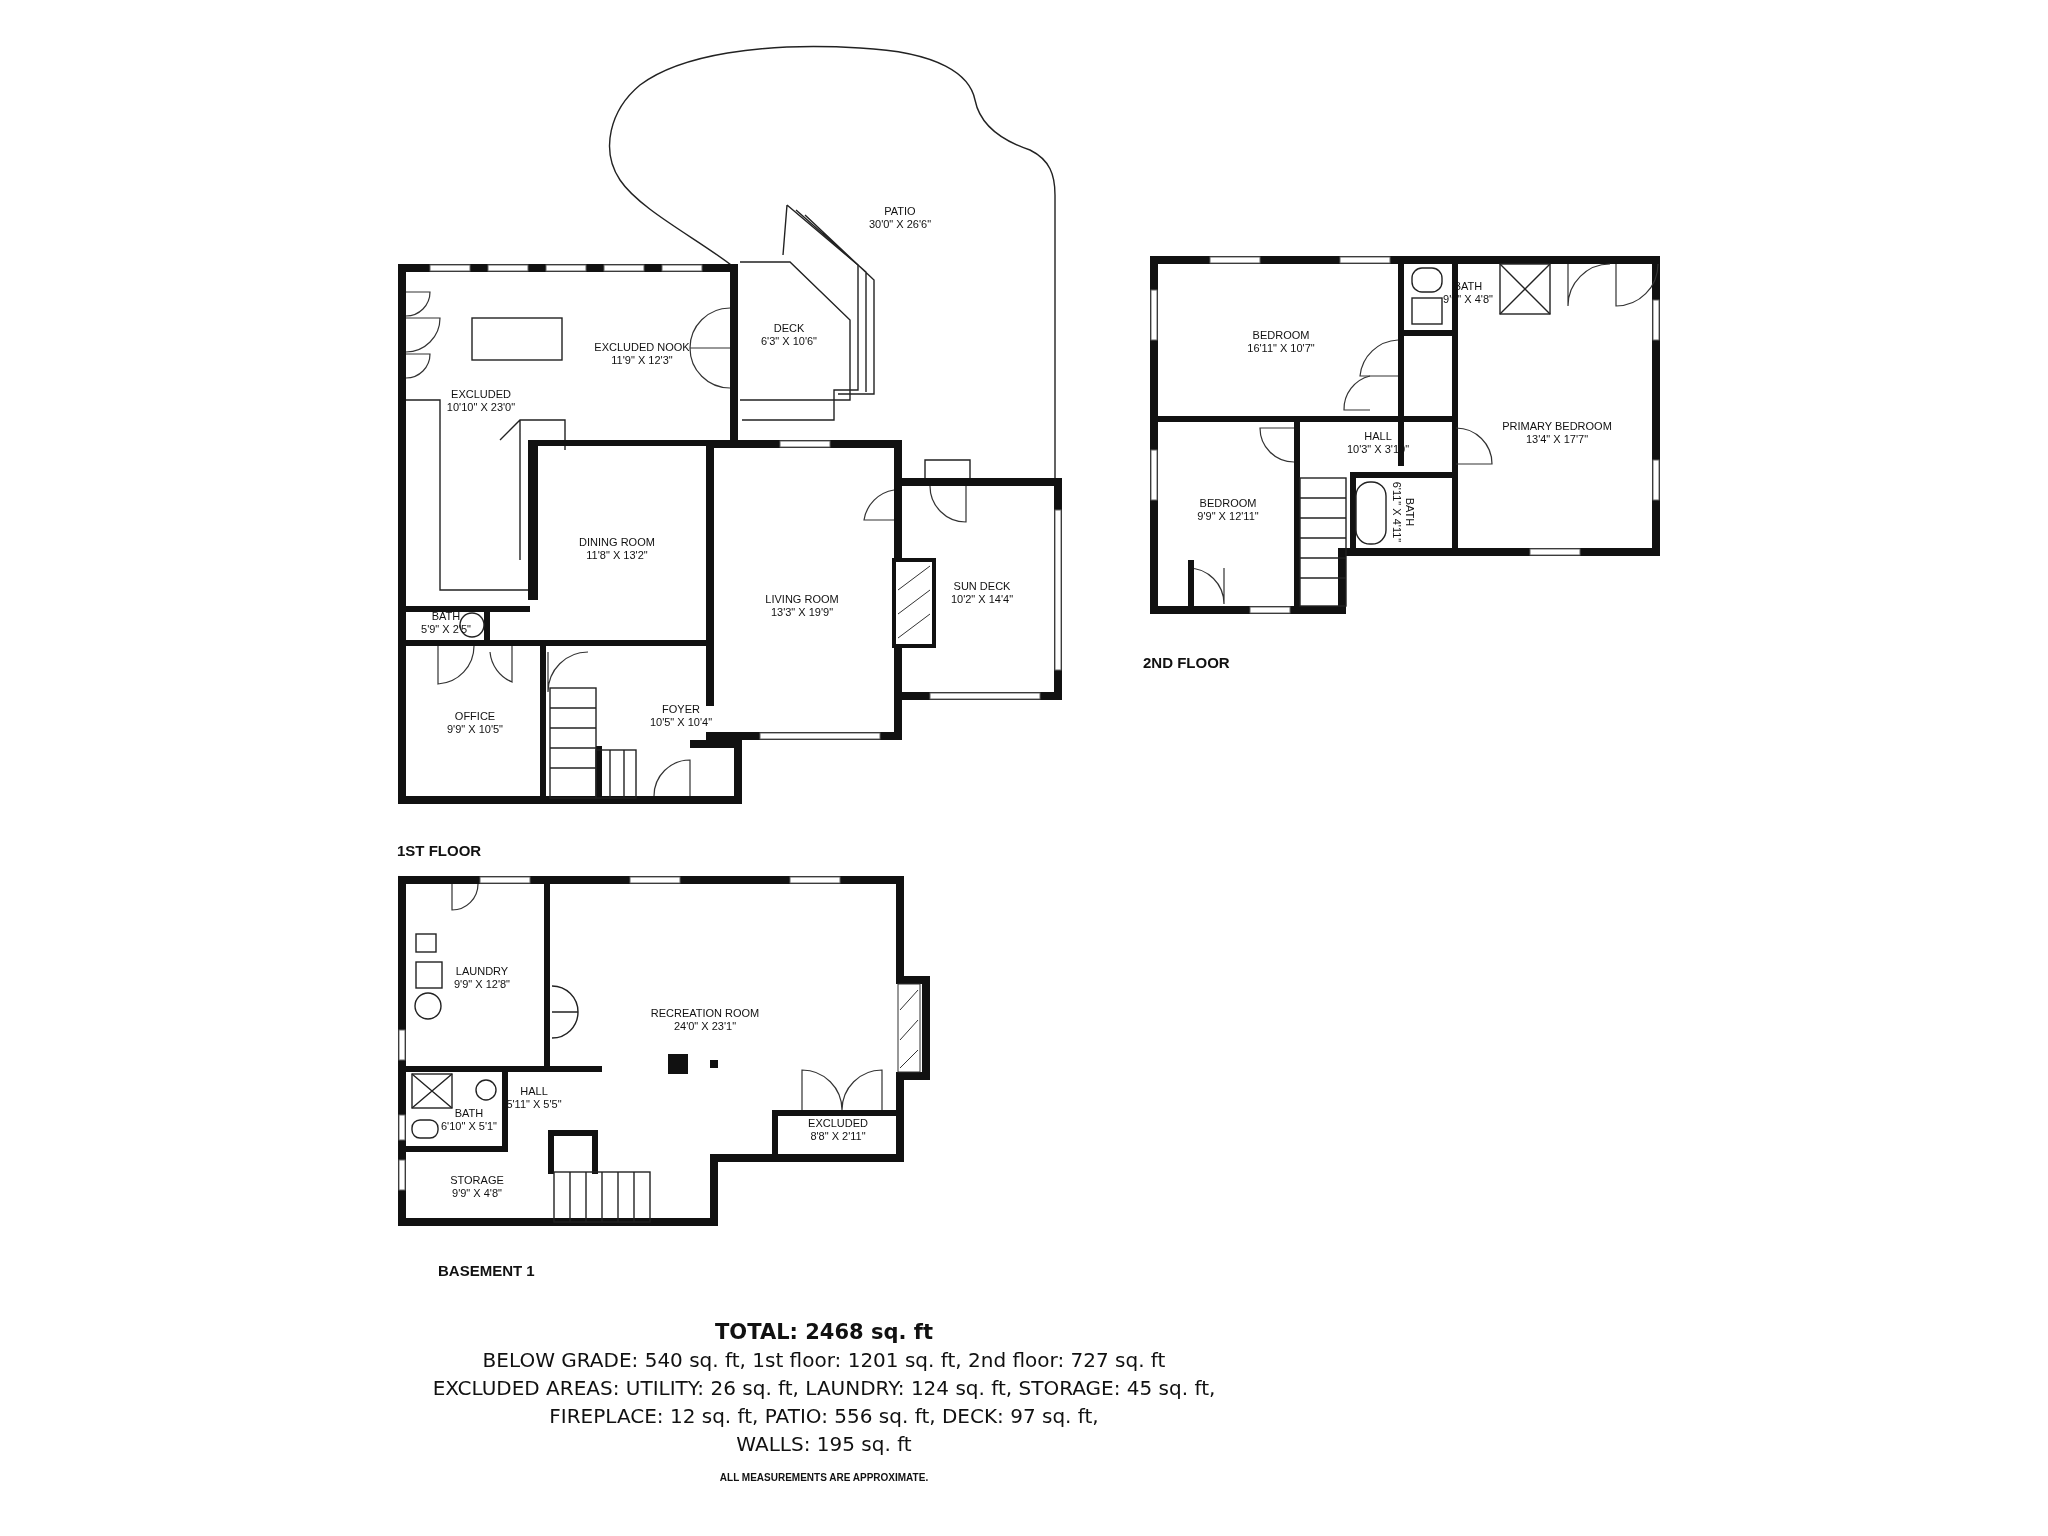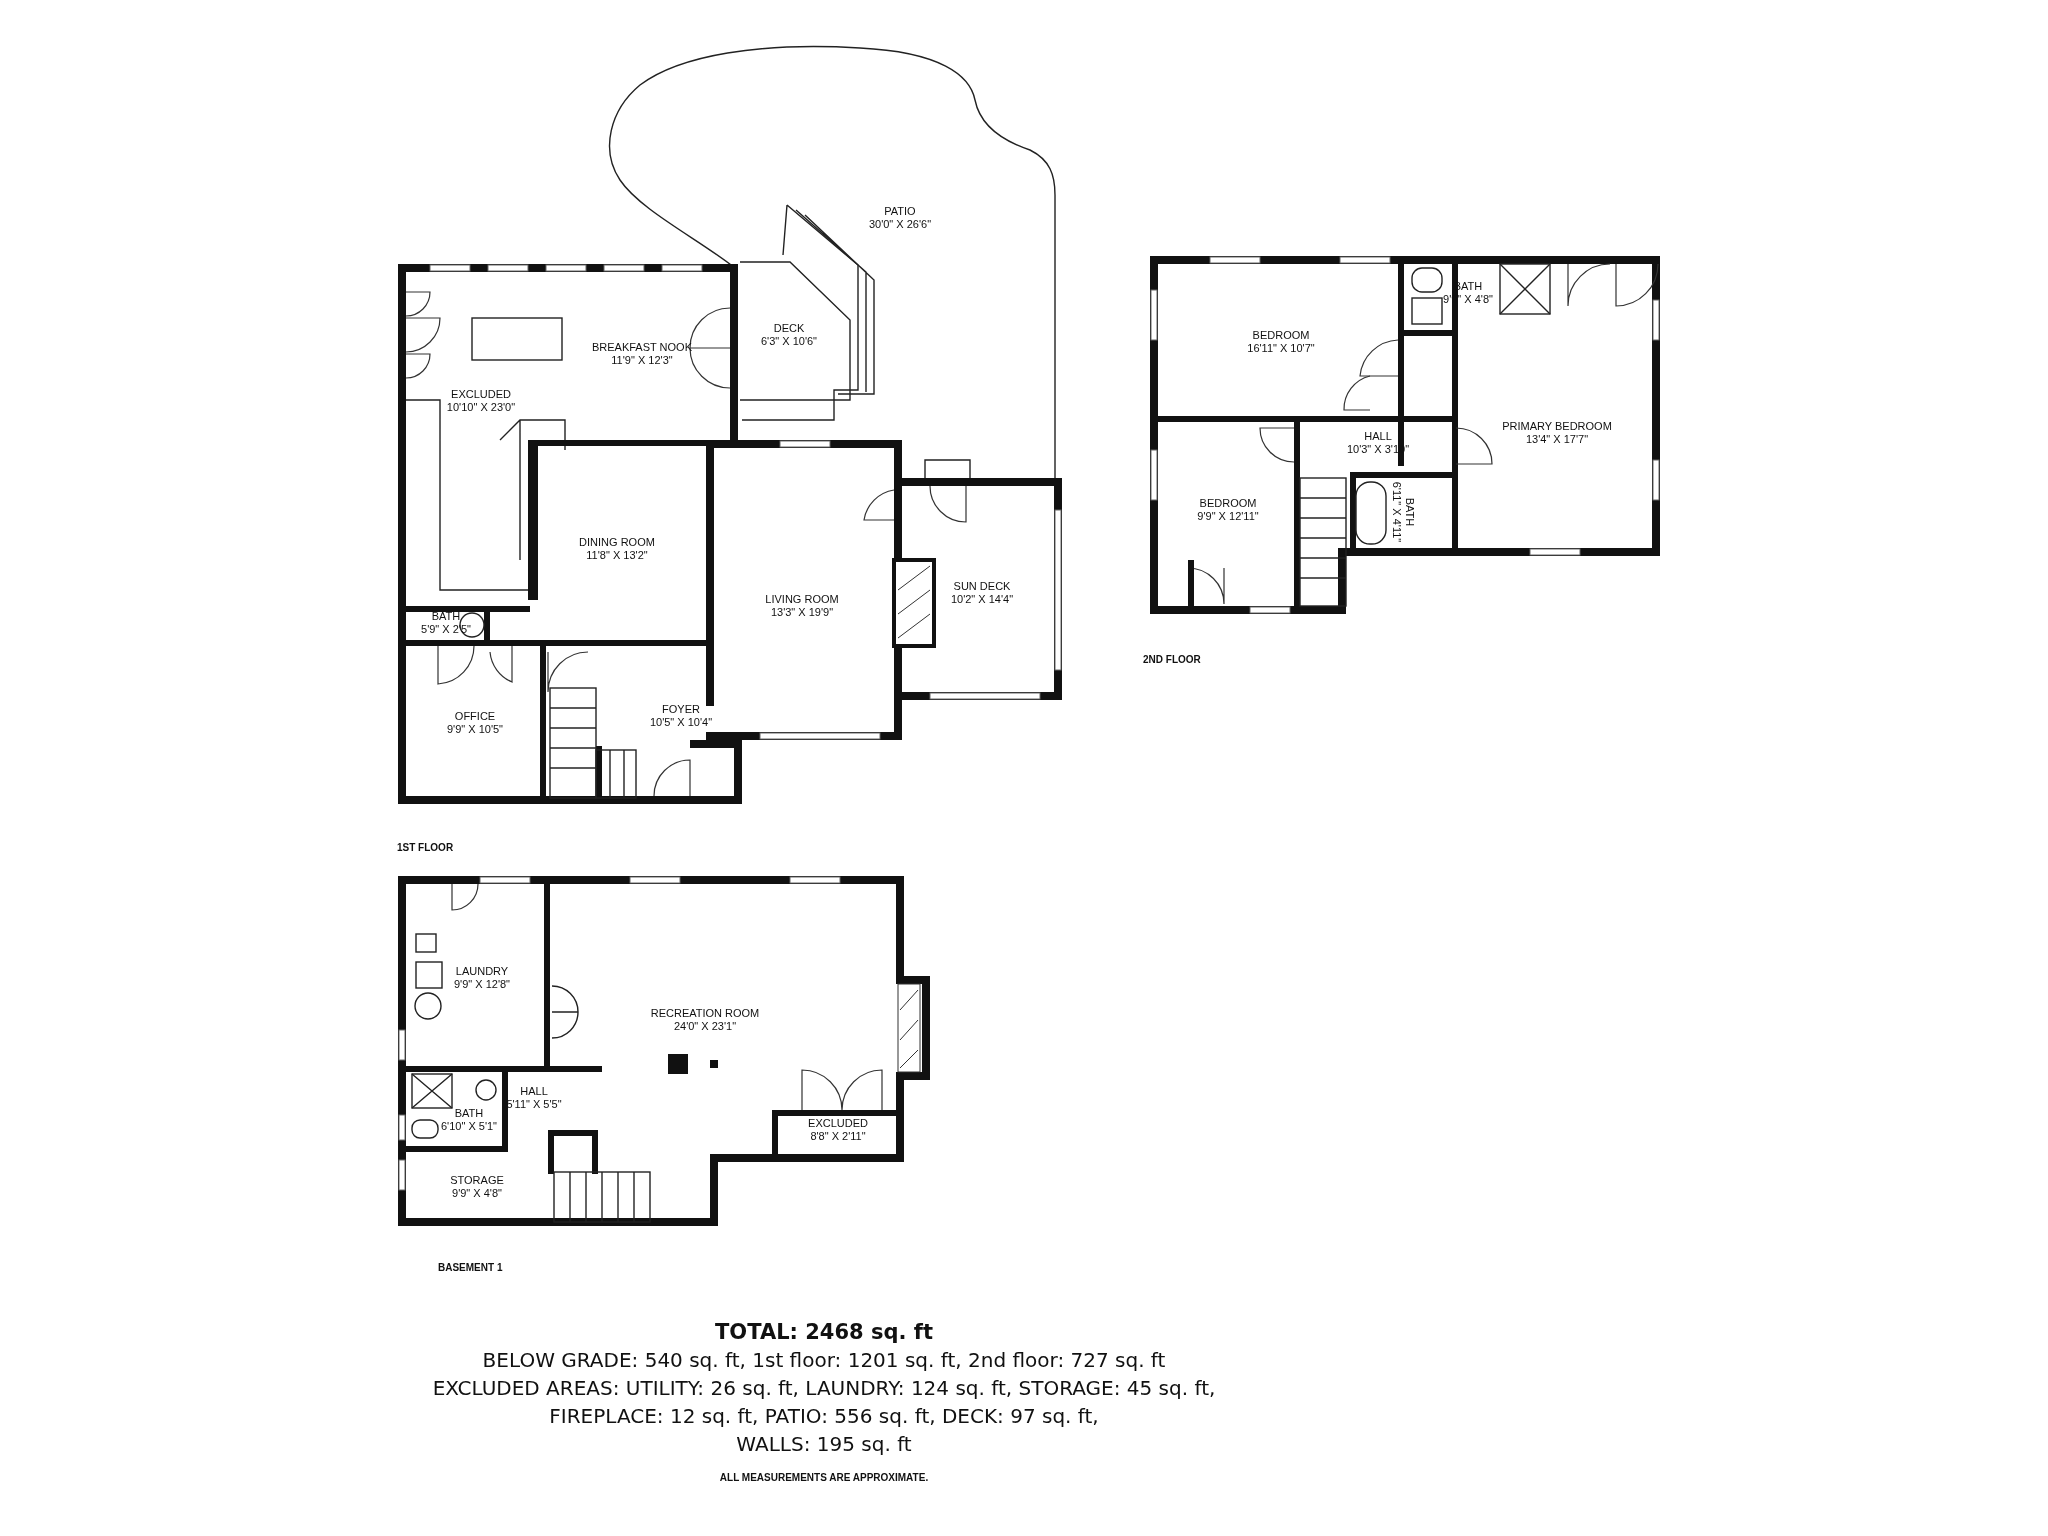--- a/index.html
+++ b/index.html
@@ -7,21 +7,21 @@
          font-family: "Liberation Sans", "DejaVu Sans", sans-serif; color: #111; }
   svg#plan { position: absolute; left: 0; top: 0; }
   .wall { fill: #111; }
   .thin { stroke: #222; stroke-width: 1.4; fill: none; }
   .win { stroke: #666; stroke-width: 1; fill: #fff; }
   .door { stroke: #333; stroke-width: 1.2; fill: none; }
   .lbl { position: absolute; text-align: center; font-size: 11px; line-height: 13px;
          transform: translate(-50%, -50%); white-space: nowrap; color: #111; }
   .lbl .n { display: block; }
   .lbl .d { display: block; }
-  .floor-lbl { position: absolute; font-size: 10px; font-weight: bold; color: #111; }
+  .floor-lbl { position: absolute; font-size: 15px; font-weight: bold; color: #111; }
   .summary { position: absolute; left: 0; width: 1648px; top: 1318px; text-align: center; }
   .summary .total { font-family: "DejaVu Sans", sans-serif; font-weight: bold; font-size: 21px; line-height: 28px; }
   .summary .line { font-family: "DejaVu Sans", sans-serif; font-size: 20px; line-height: 28px; }
   .summary .note { font-size: 10px; font-weight: bold; margin-top: 14px; }
 </style>
 </head>
 <body>
 
 <svg id="plan" width="2048" height="1536" viewBox="0 0 2048 1536" xmlns="http://www.w3.org/2000/svg">
 
@@ -223,21 +223,21 @@
 
 <div class="lbl" style="left:900px;top:218px;">
   <span class="n">PATIO</span>
   <span class="d">30'0" X 26'6"</span>
 </div>
 <div class="lbl" style="left:789px;top:335px;">
   <span class="n">DECK</span>
   <span class="d">6'3" X 10'6"</span>
 </div>
 <div class="lbl" style="left:642px;top:354px;">
-  <span class="n">BREAKFAST NOOK</span>
+  <span class="n">EXCLUDED NOOK</span>
   <span class="d">11'9" X 12'3"</span>
 </div>
 <div class="lbl" style="left:481px;top:401px;">
   <span class="n">EXCLUDED</span>
   <span class="d">10'10" X 23'0"</span>
 </div>
 <div class="lbl" style="left:617px;top:549px;">
   <span class="n">DINING ROOM</span>
   <span class="d">11'8" X 13'2"</span>
 </div>

